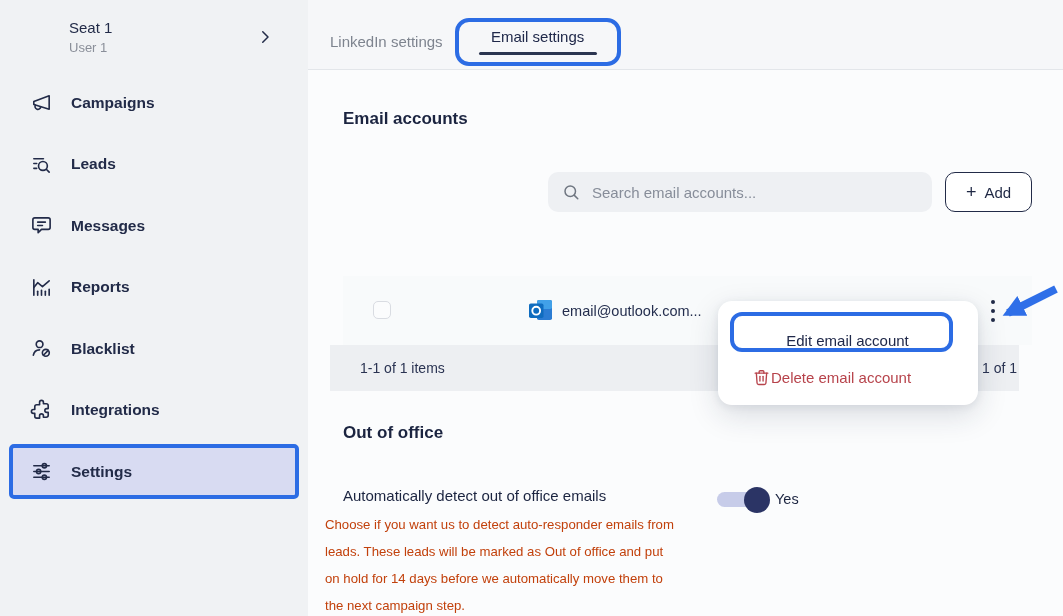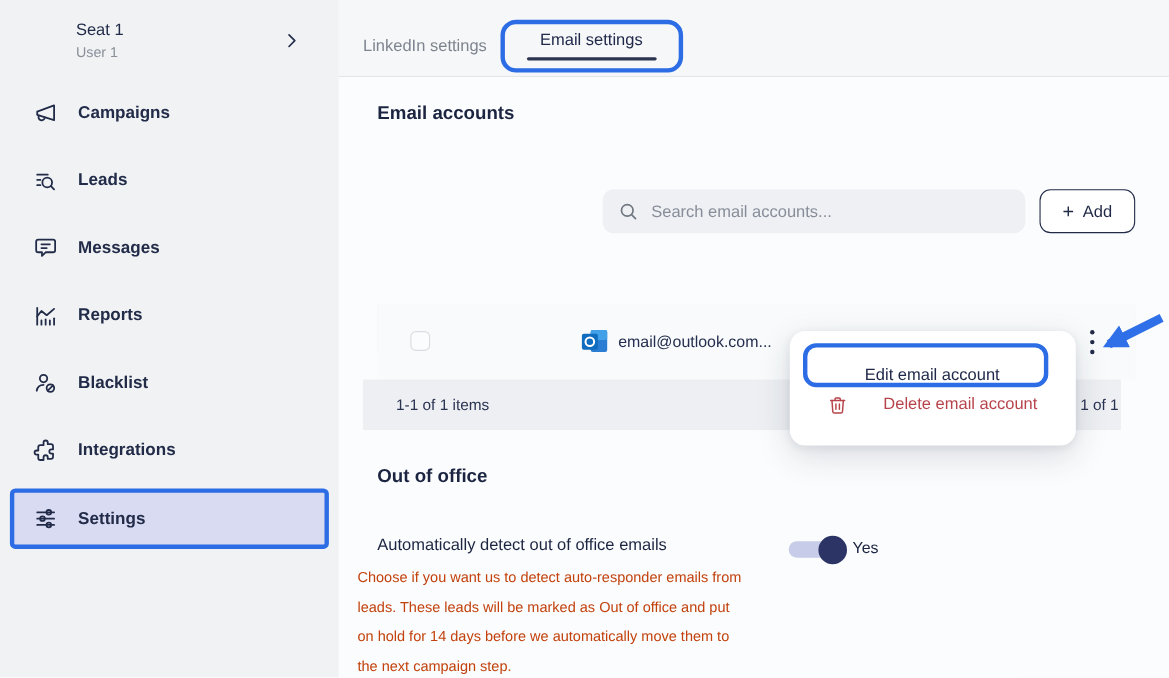--- a/index.html
+++ b/index.html
@@ -21,21 +21,21 @@
   
   .topbar{position:absolute;left:308px;top:0;width:755px;height:70px;background:#f6f7f9;border-bottom:1px solid #e3e6ea;display:flex;align-items:center;padding:14px 0 0 22px;box-sizing:border-box;}
   .tab-plain{font-size:15px;color:#7e848f;cursor:pointer;}
   .tab-box{margin-left:12px;border:4px solid var(--accent,#2c6ce4);border-radius:14px;padding:6px 20px 7px;display:flex;flex-direction:column;align-items:center;cursor:pointer;justify-content:space-between;}
   .tab-active-label{font-size:15px;font-weight:500;color:#20294a;line-height:18px;}
   .tab-underline{width:118px;height:3px;background:#2b3550;border-radius:2px;margin-top:6px;}
 
   
   .content{position:absolute;left:308px;top:71px;width:755px;height:545px;}
   .section-title{position:absolute;left:35px;font-size:17px;font-weight:700;color:#1b2440;}
-  .t-accounts{top:22px;}
+  .t-accounts{top:38px;}
   .t-ooo{top:352px;}
 
   .toolbar{position:absolute;left:240px;top:101px;width:484px;height:40px;display:flex;gap:13px;}
   .search{flex:1;background:#eef0f3;border-radius:10px;display:flex;align-items:center;padding-left:14px;gap:10px;box-sizing:border-box;}
   .search input{flex:1;border:none;outline:none;background:transparent;font-size:15px;color:#40475a;font-family:inherit;padding-right:10px;}
   .search input::placeholder{color:#878d99;}
   .btn-add{width:87px;background:#fff;border:1.5px solid #222b48;border-radius:10px;display:flex;align-items:center;justify-content:center;gap:8px;font-size:15px;color:#1f2844;cursor:pointer;box-sizing:border-box;}
   .btn-add .plus{font-size:18px;line-height:1;font-weight:400;}
 
   .thead{position:absolute;left:35px;top:165px;width:689px;height:40px;background:#e9ebef;margin-top:43px;}
@@ -55,21 +55,21 @@
   .setting-label{position:absolute;left:35px;top:416px;font-size:15px;font-weight:500;color:#1b2440;}
   .setting-desc{position:absolute;left:17px;top:440px;width:350px;font-size:13.2px;line-height:27px;color:#c2410c;}
   .toggle{position:absolute;left:409px;top:421px;width:50px;height:15px;background:var(--toggle_track,#c7cce9);border-radius:8px;cursor:pointer;}
   .toggle .knob{position:absolute;right:-3px;top:-5.5px;width:26px;height:26px;border-radius:50%;background:var(--toggle_knob,#2b3465);}
   .toggle-value{position:absolute;left:467px;top:420px;font-size:14.5px;color:#1b2440;}
 
   
   .popup{position:absolute;left:718px;top:301px;width:260px;height:104px;background:#fff;border-radius:14px;box-shadow:0 10px 30px rgba(30,40,70,.15),0 2px 8px rgba(30,40,70,.08);z-index:5;}
   .menu-edit{position:absolute;left:12px;top:11px;width:223px;height:40px;border:4px solid var(--accent,#2c6ce4);border-radius:12px;display:flex;align-items:center;gap:16px;padding-left:12px;box-sizing:border-box;cursor:pointer;flex-direction:column;}
   .menu-edit span{font-size:15px;font-weight:500;color:#20294a;}
-  .menu-delete{position:absolute;left:34px;top:58px;height:36px;display:flex;align-items:flex-start;gap:32px;cursor:pointer;}
+  .menu-delete{position:absolute;left:34px;top:58px;height:36px;display:flex;align-items:center;gap:0;cursor:pointer;}
   .menu-delete span{font-size:15px;font-weight:500;color:var(--danger,#b7434b);}
   .icd{stroke:var(--danger,#b7434b);fill:none;stroke-width:1.7;stroke-linecap:round;stroke-linejoin:round;}
 
   .annot-arrow{position:absolute;left:990px;top:283px;z-index:6;}
 </style>
 </head>
 <body>
 
 <div id="app">
 

